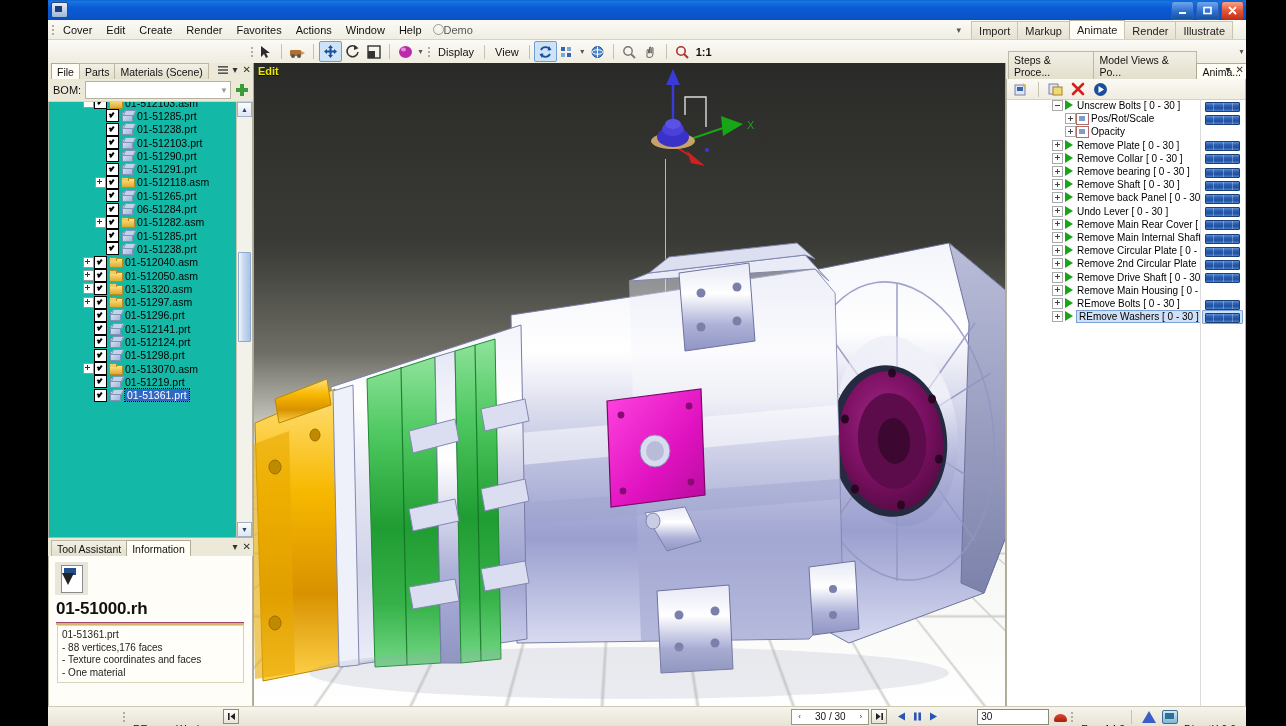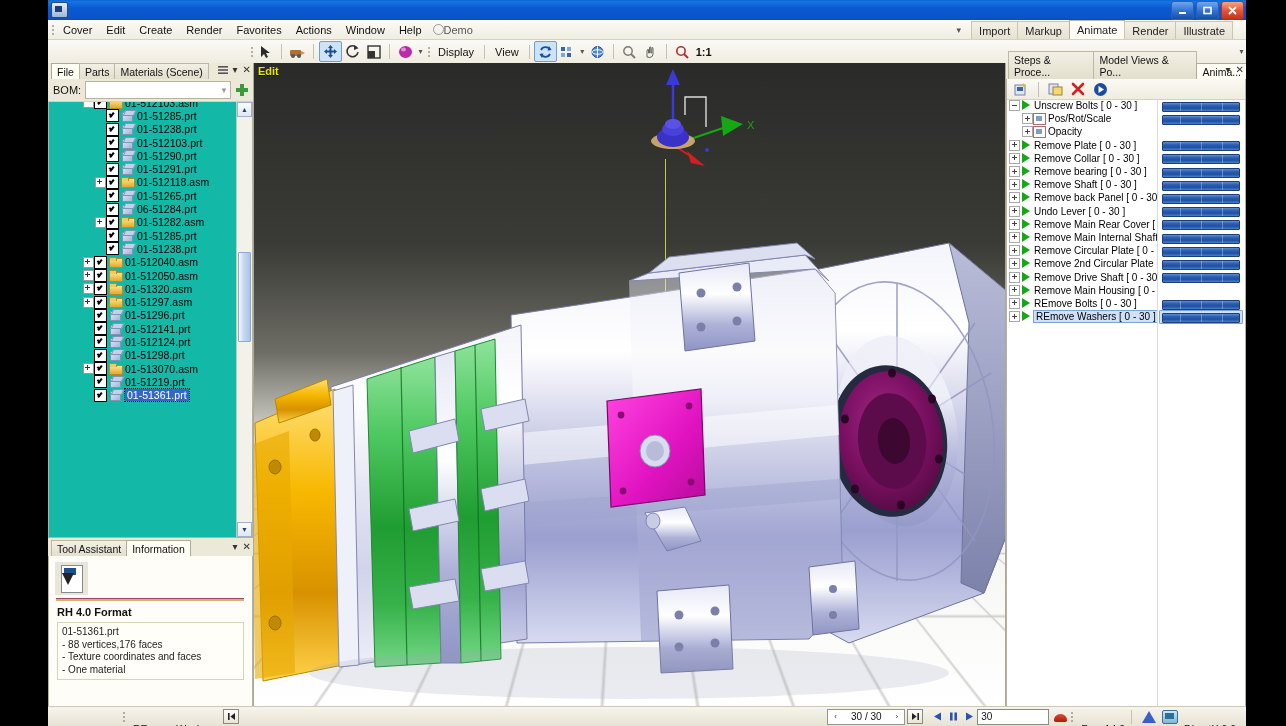--- a/index.html
+++ b/index.html
@@ -102,21 +102,21 @@
     background-size:34px 34px;transform:perspective(330px) rotateX(64deg);transform-origin:50% 0;opacity:.85;}
   .gizmo{position:absolute;left:397px;top:4px;width:120px;height:110px;z-index:5;}
   .yline{position:absolute;left:0;top:0;width:1.4px;height:100%;background:#d8d84a;opacity:.9;}
   .model{position:absolute;z-index:4;}
   
   .rightcol{width:240px;background:#ece9d8;display:flex;flex-direction:column;border-left:1px solid #ada998;}
   .rtabs{display:flex;align-items:flex-end;height:16px;padding-left:2px;position:relative;}
   .rbody{flex:1;background:#fff;border:1px solid #b6b2a0;border-top:none;position:relative;overflow:hidden;}
   .rtools{height:20px;background:linear-gradient(180deg,#fbfaf4,#efece0);display:flex;align-items:center;gap:2px;padding-left:4px;border-bottom:1px solid #d6d2bd;}
   .rt{width:20px;height:17px;display:flex;align-items:center;justify-content:center;position:relative;}
-  .anwrap{position:absolute;left:0;right:0;top:20px;bottom:0;display:flex;}
+  .anwrap{position:absolute;left:0;right:0;top:20px;bottom:0;display:flex;padding-left:43px;}
   .anlist{width:150px;position:relative;border-right:1px solid #dcdcdc;overflow:hidden;}
   .arow{height:13.2px;display:flex;align-items:center;font-size:10px;color:#000;white-space:nowrap;padding-left:2px;}
   .aexp{width:11px;height:9px;flex:none;display:flex;align-items:center;justify-content:center;}
   .aexpbox{width:9px;height:9px;border:1px solid #a9a9a9;background:#fff;position:relative;}
   .aexpbox:before{content:"";position:absolute;left:1.5px;top:3.5px;width:5px;height:1px;background:#444;}
   .aexpbox.p:after{content:"";position:absolute;left:3.5px;top:1.5px;width:1px;height:5px;background:#444;}
   .atri{width:13px;height:11px;flex:none;position:relative;margin-right:1px;}
   .atri:before{content:"";position:absolute;left:2px;top:0px;width:0;height:0;border-top:5.5px solid transparent;border-bottom:5.5px solid transparent;border-left:8px solid #16a616;}
   .achk{width:11px;height:10px;flex:none;margin-right:2px;border:1px solid #b06b6b;background:#fff;position:relative;}
   .achk:after{content:"";position:absolute;left:2px;top:2px;width:6px;height:5px;background:#7e9ec8;}
@@ -129,21 +129,21 @@
   
   .statusbar{position:absolute;left:0;right:0;bottom:0;height:19px;background:linear-gradient(180deg,#f6f4ec,#e7e3d4);
     border-top:1px solid #cdc9b6;display:flex;align-items:center;font-size:10.5px;color:#111;}
   .sseg{display:flex;align-items:center;height:19px;padding:0 6px;margin-top:24px;}
   .svsep{width:1px;height:14px;background:#c6c2ae;}
   .sbtn2{width:14px;height:13px;border:1px solid #8f8b7a;background:linear-gradient(180deg,#fdfdfa,#e8e5d6);display:flex;align-items:center;justify-content:center;font-size:8px;}
   .framebox{display:flex;align-items:center;border:1px solid #9a9684;background:#fff;height:14px;padding:0 2px;}
   .fnav{font-size:8px;color:#333;padding:0 4px;}
   .fcount{font-size:10px;color:#111;padding:0 10px;}
   .pbtn{width:16px;height:14px;display:flex;align-items:center;justify-content:center;}
-  .ti{width:64px;height:14px;border:1px solid #8e8a78;background:#fff;font-size:10px;padding:0 3px;display:flex;align-items:center;}
+  .ti{width:64px;height:14px;border:1px solid #8e8a78;background:#fff;font-size:10px;padding:0 3px;display:flex;align-items:center;margin-left:36px;}
   .redico{width:14px;height:12px;position:relative;}
   .redico:before{content:"";position:absolute;left:0;top:3px;width:13px;height:8px;border-radius:7px 7px 2px 2px;background:linear-gradient(180deg,#e04a30,#a81d0c);}
   .triico{width:0;height:0;border-left:7px solid transparent;border-right:7px solid transparent;border-bottom:12px solid #3a5fc8;}
   .monico{width:14px;height:12px;background:linear-gradient(180deg,#cfe8f5,#7fb6d8);border:1px solid #3d6f92;border-radius:2px;position:relative;}
   .monico:after{content:"";position:absolute;left:2px;top:2px;width:9px;height:6px;background:#2e6f95;}
   .grow{flex:1;}
   svg{display:block;}
 </style>
 </head>
 <body>
@@ -525,22 +525,22 @@
         <div class="ptools">
           <span class="picon">▾</span>
           <span class="picon">✕</span>
         </div>
       </div>
       <div class="infobody">
         <div class="fileicon">
           <div class="pg"></div>
             <div class="arrow"></div>
         </div>
+        <div class="infotitle">01-51000.rh</div>
         <div class="hr2"></div>
-        <div class="fmt">RH 4.0 Format</div>
         <div class="infobox">
           <div>01-51361.prt</div>
           <div>- 88 vertices,176 faces</div>
           <div>- Texture coordinates and faces</div>
           <div>- One material</div>
         </div>
       </div>
     </div>
 
     <div class="viewcol">

